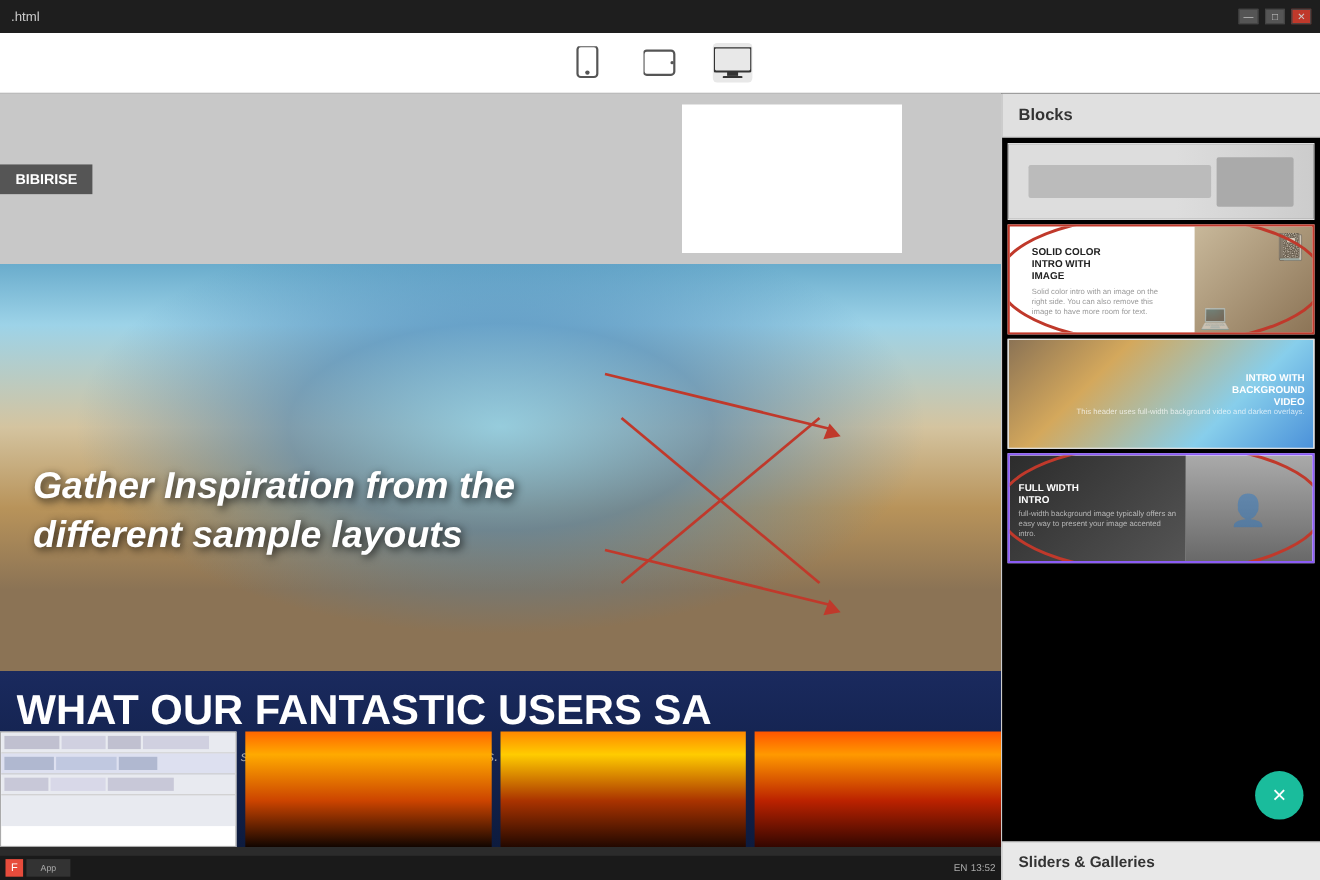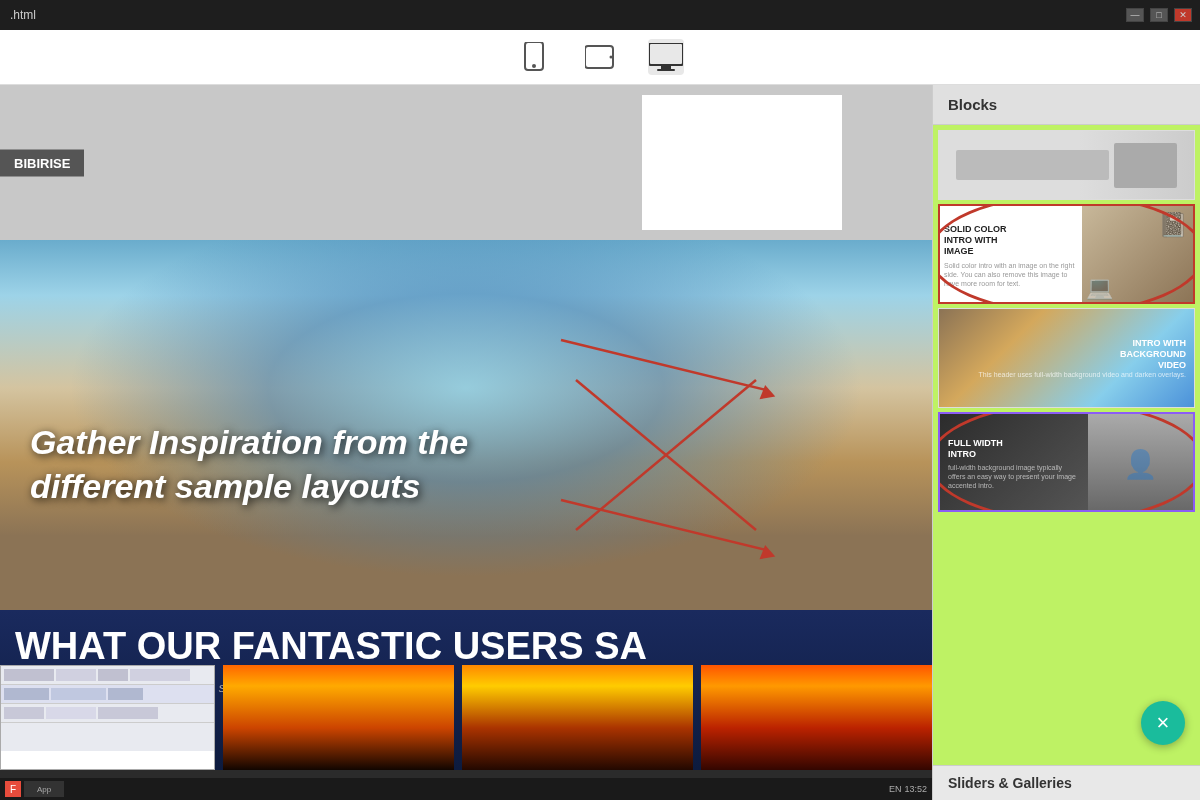--- a/index.html
+++ b/index.html
@@ -197,22 +197,22 @@
     .chat-body {
       background: #f0f4f8;
       height: 150px;
       font-size: 8px;
       color: #333;
       overflow: hidden;
     }
 
     
     .blocks-panel {
-      width: 268px;
-      background: #bef264;
+      width: 290px;
+      background: #000000;
       display: flex;
       flex-direction: column;
       border-left: 1px solid #ccc;
     }
     .blocks-header {
       height: 40px;
       background: #e0e0e0;
       display: flex;
       align-items: center;
       padding: 0 15px;
@@ -251,21 +251,21 @@
       display: flex;
       align-items: stretch;
       height: 100%;
     }
     .block-solid-left {
       flex: 1.2;
       background: #fff;
       display: flex;
       flex-direction: column;
       justify-content: center;
-      padding: 4px;
+      padding: 20px;
     }
     .block-solid-title {
       font-size: 9px;
       font-weight: bold;
       color: #222;
       text-transform: uppercase;
       line-height: 1.2;
       margin-bottom: 4px;
     }
     .block-solid-desc {

